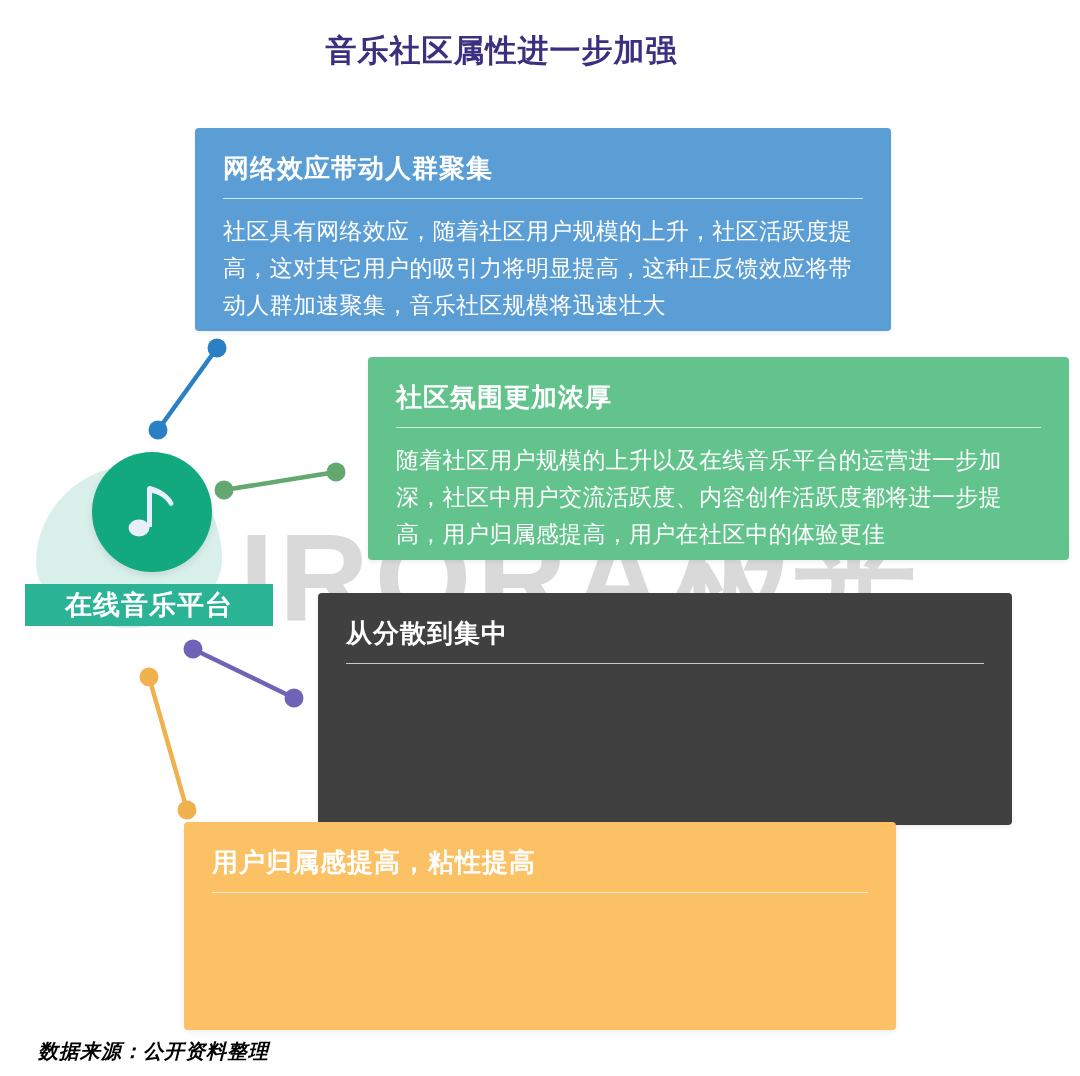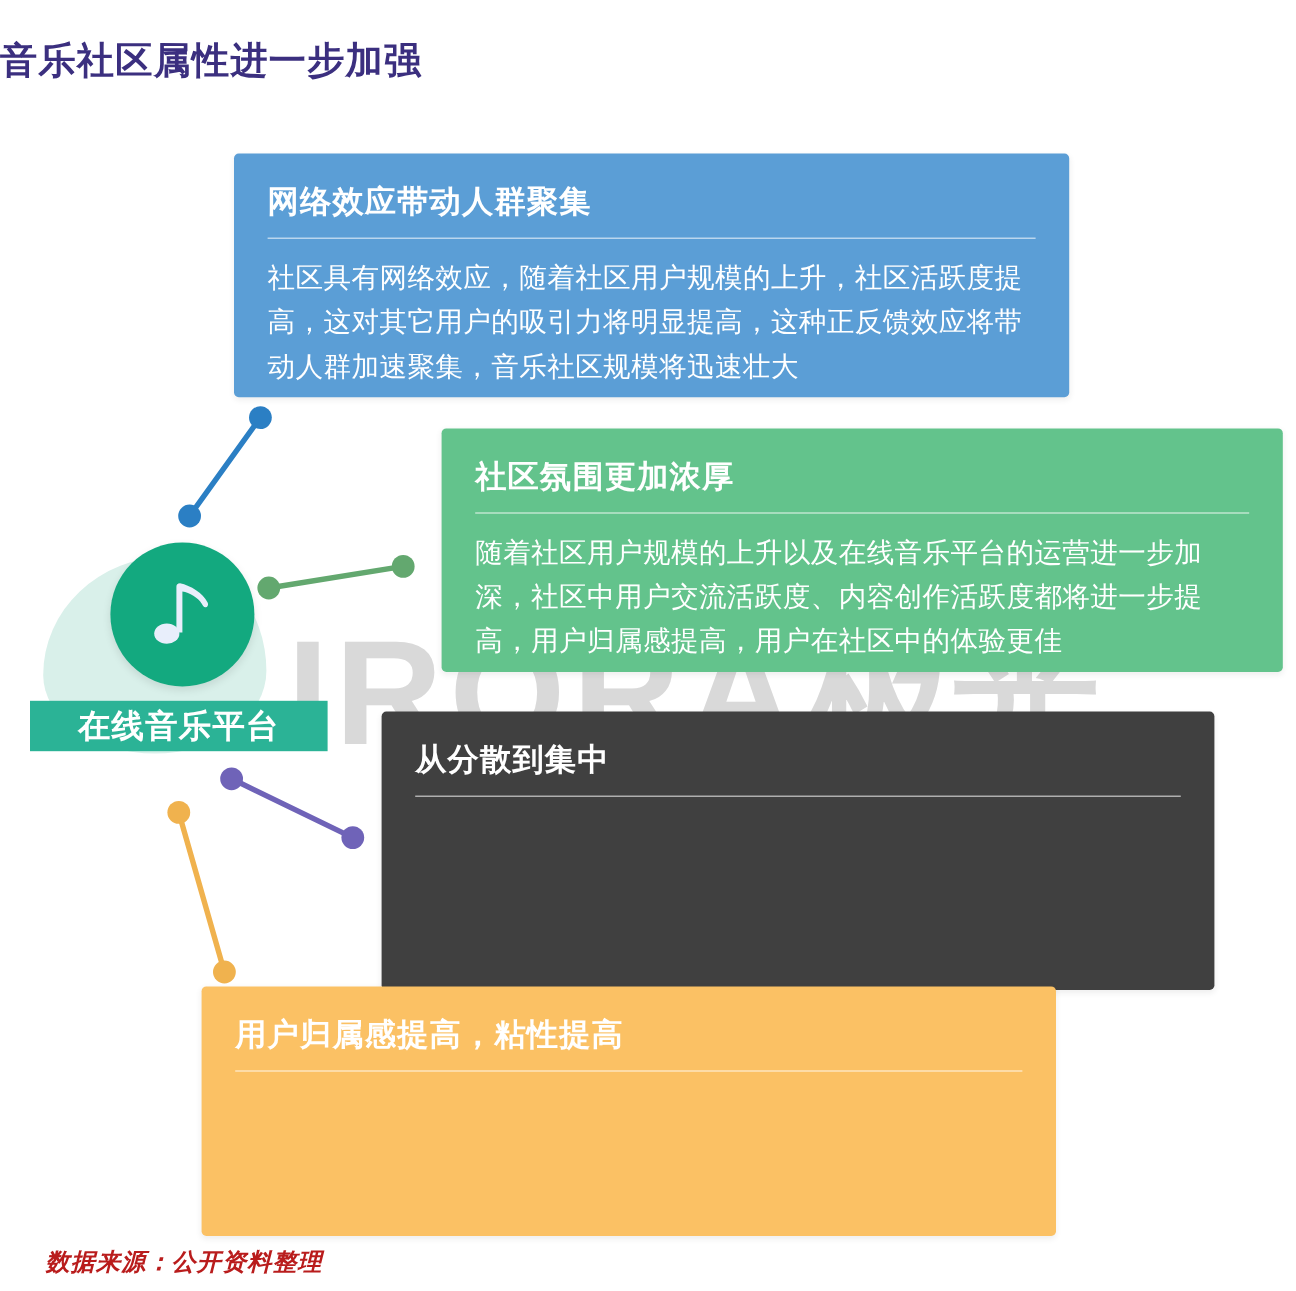--- a/index.html
+++ b/index.html
@@ -17,20 +17,21 @@
     background: #ffffff;
     overflow: hidden;
   }
 
   
   .page-title {
     position: absolute;
     left: 0;
     top: 30px;
     width: 1003px;
+    text-align: center;
     font-size: 31px;
     font-weight: bold;
     color: #3b2f7f;
     letter-spacing: 1px;
     z-index: 8;
   }
 
   
   .watermark {
     position: absolute;
@@ -140,31 +141,31 @@
   .card-body {
     color: #ffffff;
     font-size: 23px;
     line-height: 1.62;
     letter-spacing: 0.3px;
   }
 
   .card-blue   { left: 195px; top: 128px; width: 696px; height: 203px; background: #5b9ed6; }
   .card-green  { left: 368px; top: 357px; width: 701px; height: 203px; background: #63c38c; }
   .card-purple { left: 318px; top: 593px; width: 694px; height: 232px; background: #404040; }
-  .card-orange { left: 168px; top: 822px; width: 712px; height: 208px; background: #fbc164; }
+  .card-orange { left: 184px; top: 822px; width: 712px; height: 208px; background: #fbc164; }
 
   
   .footer-source {
     position: absolute;
     left: 38px;
     top: 1038px;
     font-size: 20px;
     font-style: italic;
     font-weight: bold;
-    color: #b91c1c;
+    color: #000000;
     letter-spacing: 1px;
     z-index: 8;
   }
 </style>
 </head>
 <body>
 
 <div id="canvas">
 
   <div class="page-title">音乐社区属性进一步加强</div>

